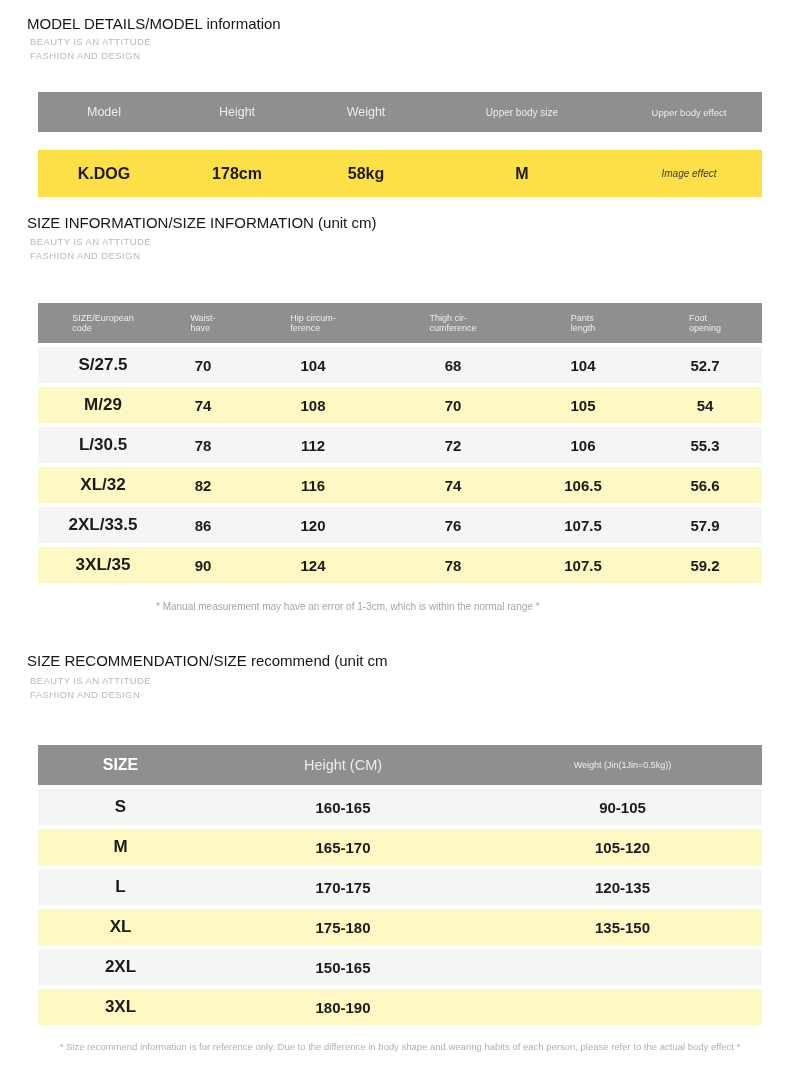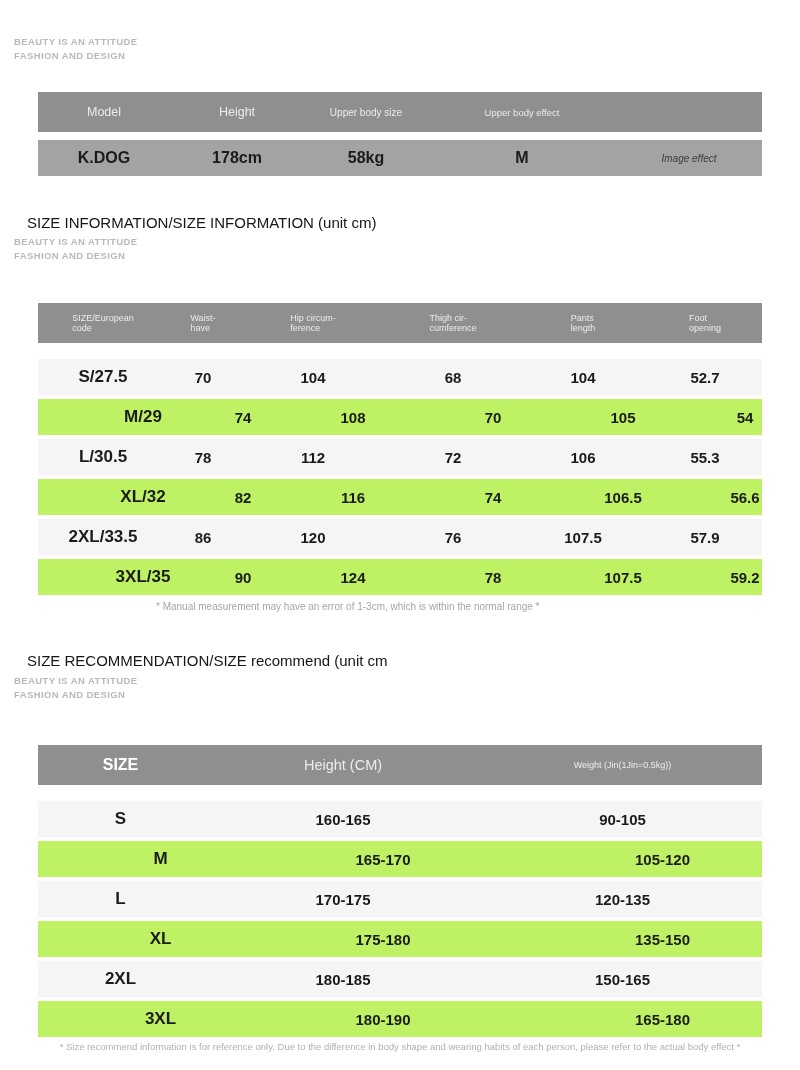--- a/index.html
+++ b/index.html
@@ -1,56 +1,58 @@
 <!DOCTYPE html>
 <html><head>
 <meta charset="utf-8">
 <style>
   html,body{margin:0;padding:0;background:#fff;}
   .page{position:relative;width:800px;height:1070px;background:#ffffff;overflow:hidden;
         font-family:"Liberation Sans","DejaVu Sans",sans-serif;color:#141414;}
   .sec-title{position:absolute;left:27px;font-size:15px;font-weight:500;color:#161616;white-space:nowrap;}
-  .tagline{position:absolute;left:14px;font-size:9.5px;font-weight:bold;color:#b9b9b9;letter-spacing:.4px;white-space:nowrap;}
+  .tagline{position:absolute;left:30px;font-size:9.5px;font-weight:normal;color:#b9b9b9;letter-spacing:.4px;white-space:nowrap;}
   .tbl{position:absolute;left:38px;width:724px;}
-  .thead{display:grid;background:#8f8f8f;color:#ececec;height:40px;margin-bottom:16px;}
+  .thead{display:grid;background:#8f8f8f;color:#ececec;height:40px;margin-bottom:4px;}
   .trow{display:grid;height:36px;margin-bottom:4px;align-items:center;}
   .trow.light{background:#f5f5f5;}
-  .trow.dark{background:#bef264;padding-left:40px;}
+  .trow.dark{background:#fef9c3;}
   .t1{grid-template-columns:132px 134px 124px 188px 146px;}
   .t2{grid-template-columns:130px 70px 150px 130px 130px 114px;}
   .t3{grid-template-columns:165px 280px 279px;}
   .hc{display:flex;align-items:center;justify-content:center;}
   .hc .lines{text-align:left;line-height:10.5px;}
   .fs13{font-size:12.5px;}
   .fs11{font-size:10px;text-align:right;}
   .fs10{font-size:9.5px;}
   .fs9{font-size:9px;}
   .hd-size{font-size:16px;font-weight:bold;color:#ffffff;}
   .hd-height{font-size:14.5px;color:#ececec;}
   .dc{text-align:center;font-weight:bold;color:#1b1b1b;font-size:15px;}
   .dc.lg{font-size:16px;}
   .dc.xl{font-size:17px;text-align:center;}
   .dc.plain{font-weight:normal;font-size:10px;color:#3c3c3c;font-style:italic;}
-  .row1{height:36px;background:#a3a3a3;}
+  .row1{height:47px;background:#fde047;}
   .note{position:absolute;font-size:10px;color:#a6a6a6;white-space:nowrap;}
   .note2{left:38px;width:724px;text-align:left;padding-left:118px;box-sizing:border-box;}
   .note3{left:0;width:800px;text-align:center;font-size:9.5px;color:#b0b0b0;}
 </style>
 </head>
 <body>
 
 <div class="page">
 
+  <div class="sec-title" style="top:15px">MODEL DETAILS/MODEL information</div>
   <div class="tagline" style="top:36px">BEAUTY IS AN ATTITUDE</div>
   <div class="tagline" style="top:50px">FASHION AND DESIGN</div>
 
   <div class="tbl" style="top:92px">
-    <div class="thead t1" style="margin-bottom:8px">
+    <div class="thead t1" style="margin-bottom:18px">
       <div class="hc fs13">Model</div>
       <div class="hc fs13">Height</div>
+      <div class="hc fs13">Weight</div>
       <div class="hc fs11">Upper body size</div>
       <div class="hc fs10">Upper body effect</div>
     </div>
     <div class="trow t1 row1">
       <div class="dc lg">K.DOG</div>
       <div class="dc lg">178cm</div>
       <div class="dc lg">58kg</div>
       <div class="dc lg">M</div>
       <div class="dc plain">Image effect</div>
     </div>
@@ -179,26 +181,24 @@
         <div class="dc">170-175</div>
         <div class="dc">120-135</div>
       </div>
         <div class="trow t3 dark">
         <div class="dc xl">XL</div>
         <div class="dc">175-180</div>
         <div class="dc">135-150</div>
       </div>
         <div class="trow t3 light">
         <div class="dc xl">2XL</div>
-        <div class="dc">180-185</div>
         <div class="dc">150-165</div>
       </div>
         <div class="trow t3 dark">
         <div class="dc xl">3XL</div>
         <div class="dc">180-190</div>
-        <div class="dc">165-180</div>
       </div>
       </div>
   </div>
 
   <div class="note note3" style="top:1041px">* Size recommend information is for reference only. Due to the difference in body shape and wearing habits of each person, please refer to the actual body effect *</div>
 
 </div>
 
 </body></html>

